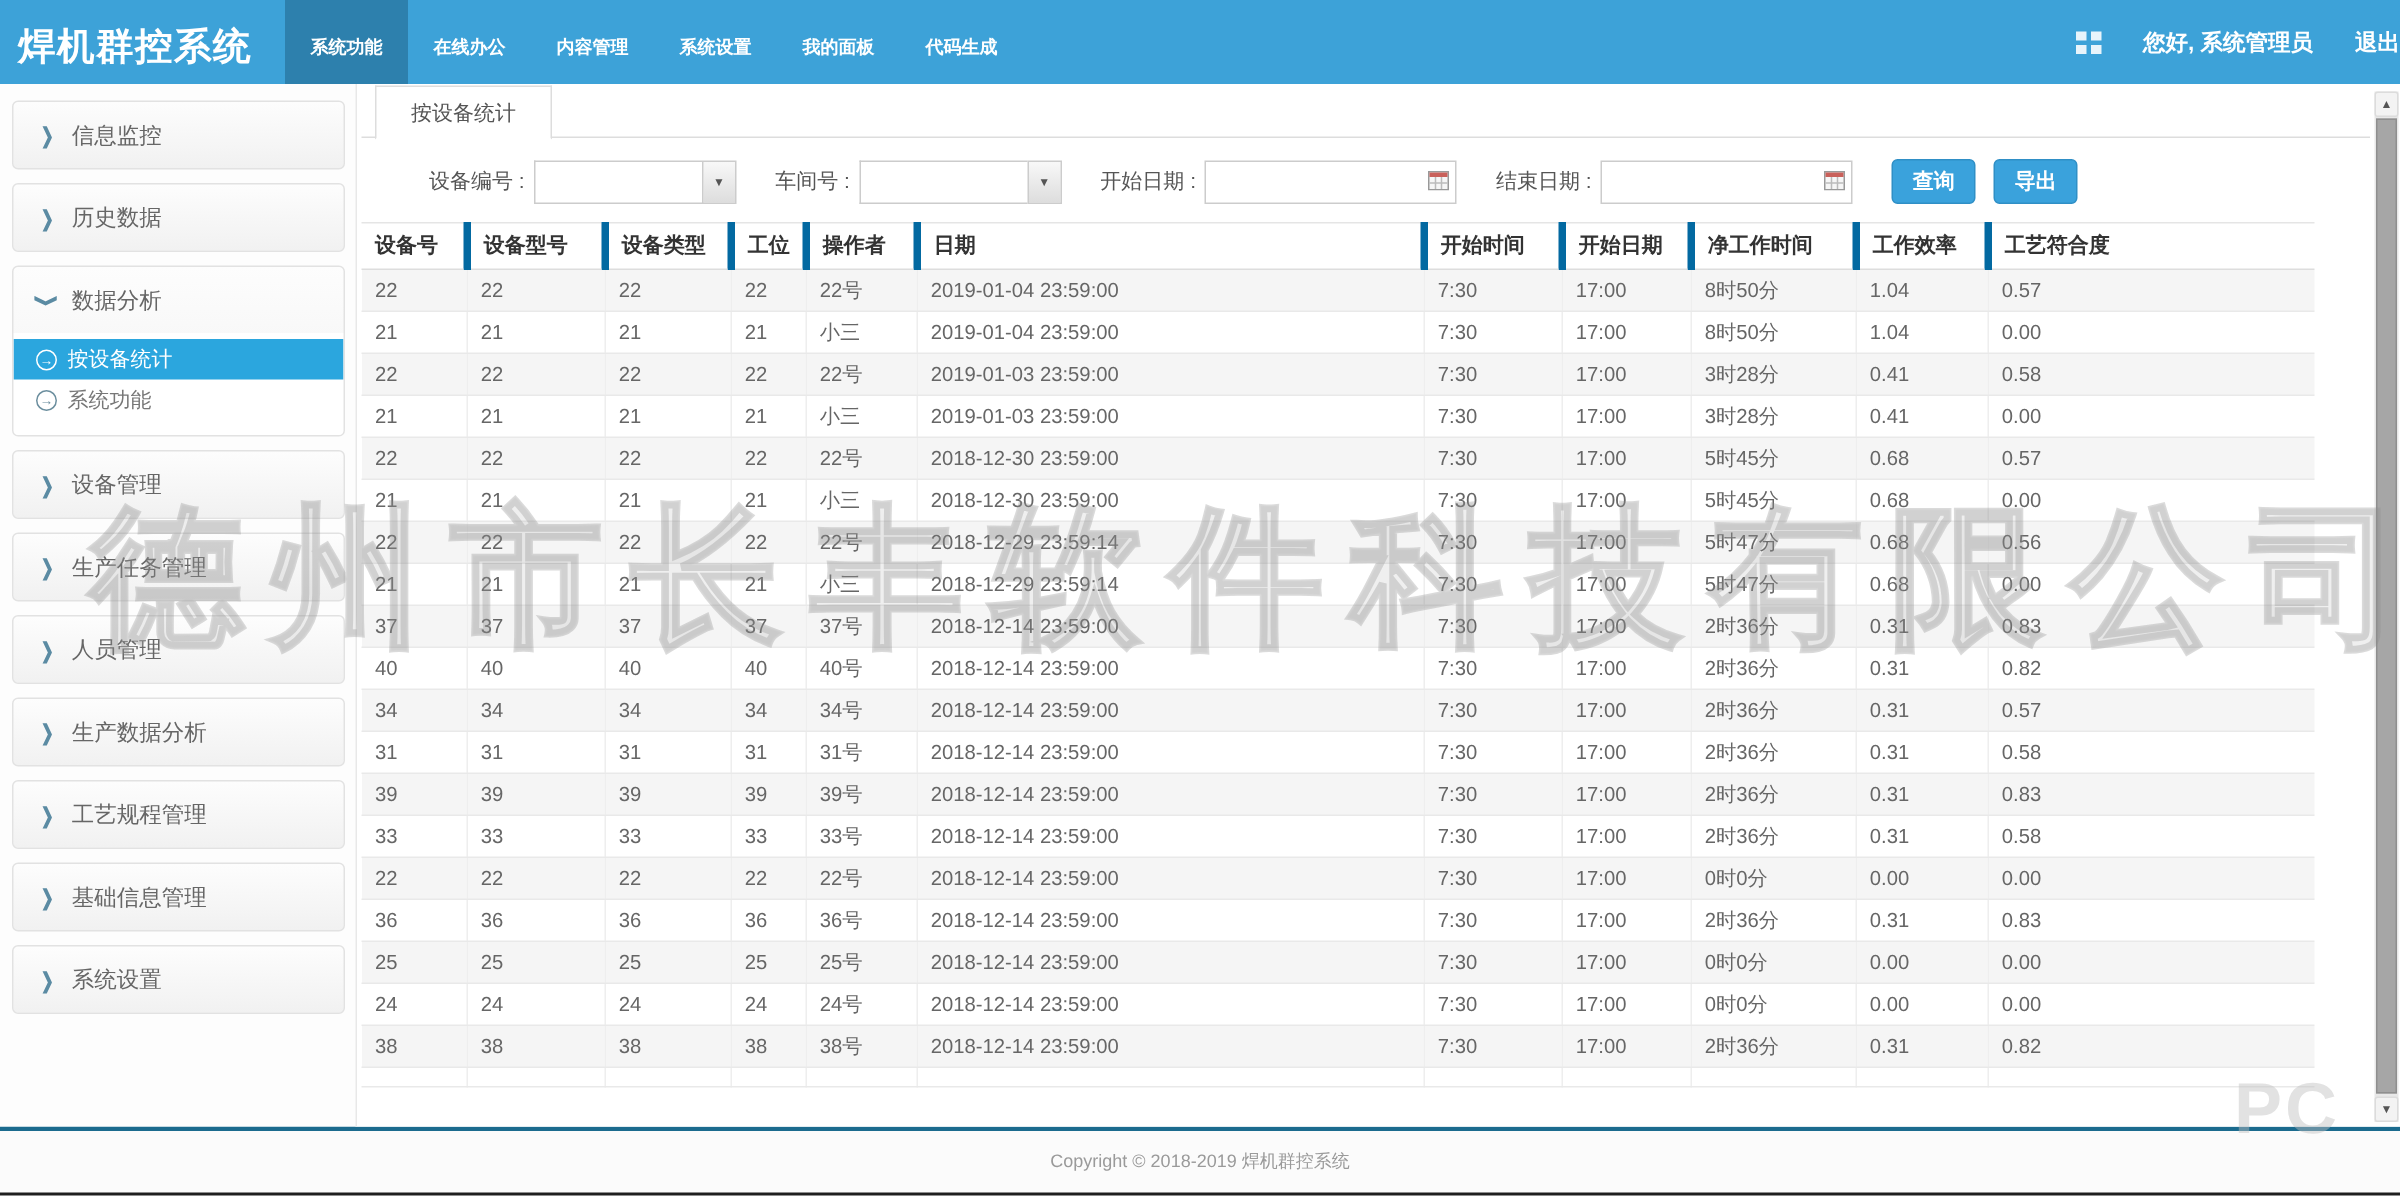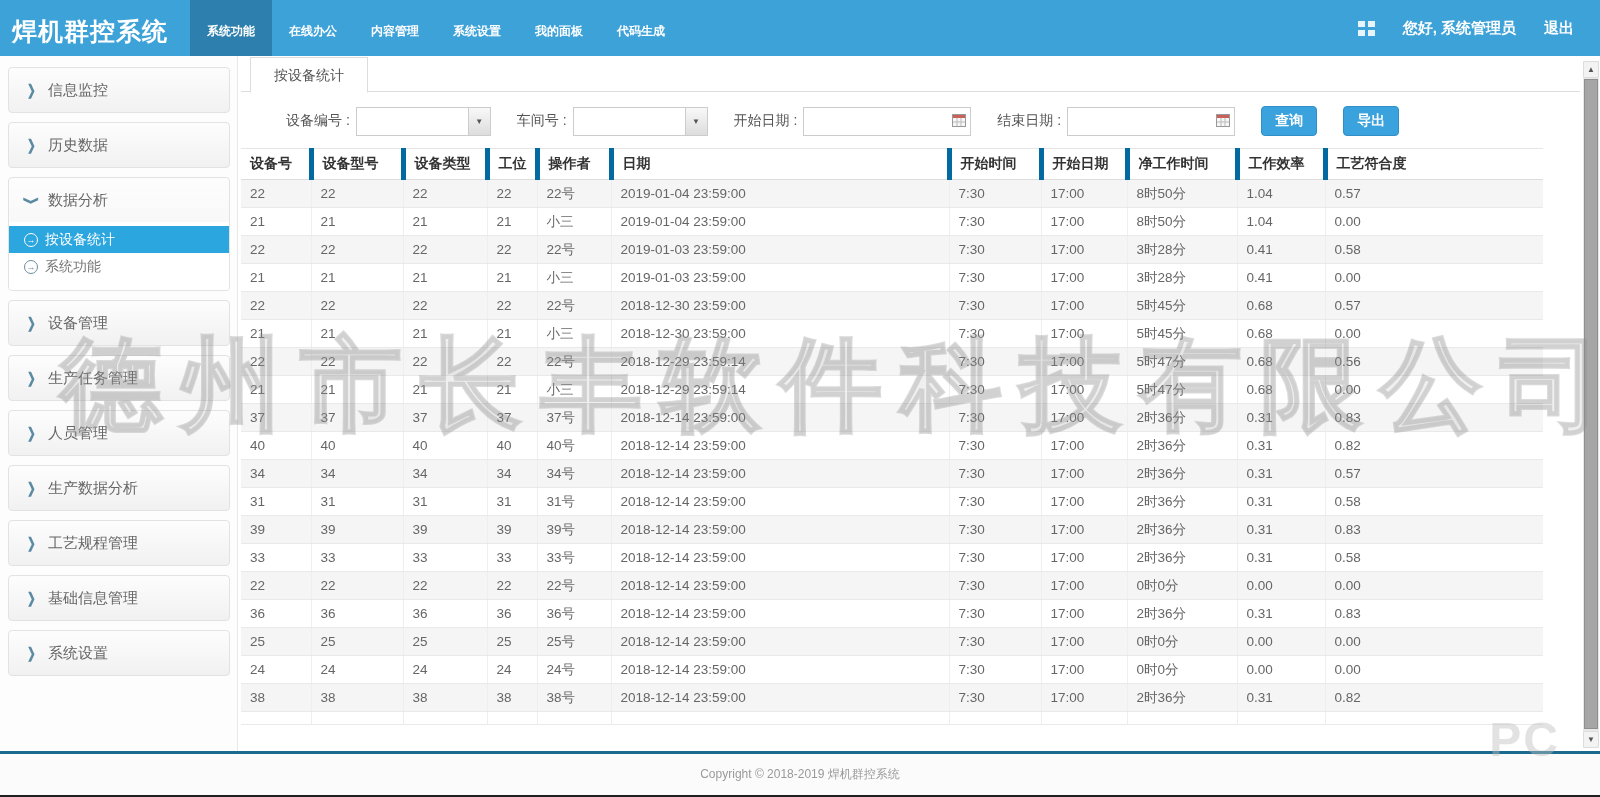--- a/index.html
+++ b/index.html
@@ -5,21 +5,21 @@
   * { margin:0; padding:0; box-sizing:border-box; }
   html,body { width:1600px; height:797px; overflow:hidden; background:#fff;
               font-family:"Liberation Sans", sans-serif; }
 
   
   .topbar { height:56px; background:#3da2d8; display:flex; align-items:stretch; color:#fff; }
   .brand  { font-size:25px; font-weight:bold; line-height:62px; padding:0 22px 0 12px; letter-spacing:1px; }
   .top-nav { display:flex; align-items:stretch; }
   .nav-item { line-height:62px; padding:0 17px; font-size:12px; font-weight:bold; cursor:pointer; }
   .nav-item.active { background:#2d80ad; }
-  .top-right { margin-left:auto; display:flex; align-items:center; gap:28px; padding-right:26px; }
+  .top-right { margin-left:auto; display:flex; align-items:center; gap:28px; }
   .grid-icon { width:17px; height:15px; display:grid; grid-template-columns:7px 7px; grid-template-rows:6px 6px; gap:3px; }
   .grid-icon i { background:#e8f4fb; display:block; }
   .top-link { font-size:15px; font-weight:bold; cursor:pointer; }
 
   
   .page { display:flex; height:695px; background:#fdfdfd; position:relative; }
 
   
   .sidebar { width:237px; padding:11px 7px 0 8px; flex-shrink:0; }
   .side-group { border:1px solid #e2e2e2; border-radius:4px; margin-bottom:9px; overflow:hidden;
@@ -49,21 +49,21 @@
   .filters { display:flex; align-items:center; margin:14px 0 12px 45px; font-size:14px; color:#555; }
   .filters label { margin-right:6px; }
   .combo { display:flex; margin-right:26px; }
   .combo input { width:112px; height:29px; border:1px solid #ccc; border-right:none; padding:0 6px; font-size:13px; }
   .combo .dd-btn { width:23px; height:29px; border:1px solid #ccc; background:linear-gradient(#f8f8f8,#ddd);
          display:flex; align-items:center; justify-content:center; font-size:8px; color:#555; cursor:pointer; }
   .datebox { position:relative; margin-right:26px; }
   .datebox input { width:168px; height:29px; border:1px solid #ccc; padding:0 26px 0 6px; font-size:13px; }
   .cal-icon { position:absolute; right:5px; top:7px; cursor:pointer; line-height:0; }
   .btn { background:#3aa2dc; border:1px solid #2f8fc6; color:#fff; font-size:14px; height:30px;
-         padding:0 13px; border-radius:4px; margin-right:26px; cursor:pointer; font-weight:bold; }
+         padding:0 13px; border-radius:4px; margin-right:12px; cursor:pointer; font-weight:bold; }
 
   
   table { border-collapse:collapse; width:1302px; table-layout:fixed; font-size:13.5px; }
   th { text-align:left; font-weight:bold; color:#333; font-size:14px; padding:6px 9px; height:29px;
        border-top:1px solid #e5e5e5; border-bottom:1px solid #ddd; border-right:5px solid #0369a1;
        white-space:nowrap; overflow:hidden; }
   td { color:#666; padding:4px 9px; height:28px; border-bottom:1px solid #e9e9e9;
        border-right:1px solid #eee; white-space:nowrap; overflow:hidden; }
   th:last-child, td:last-child { border-right:none; }
   tbody tr:nth-child(odd)  { background:#f5f5f5; }

